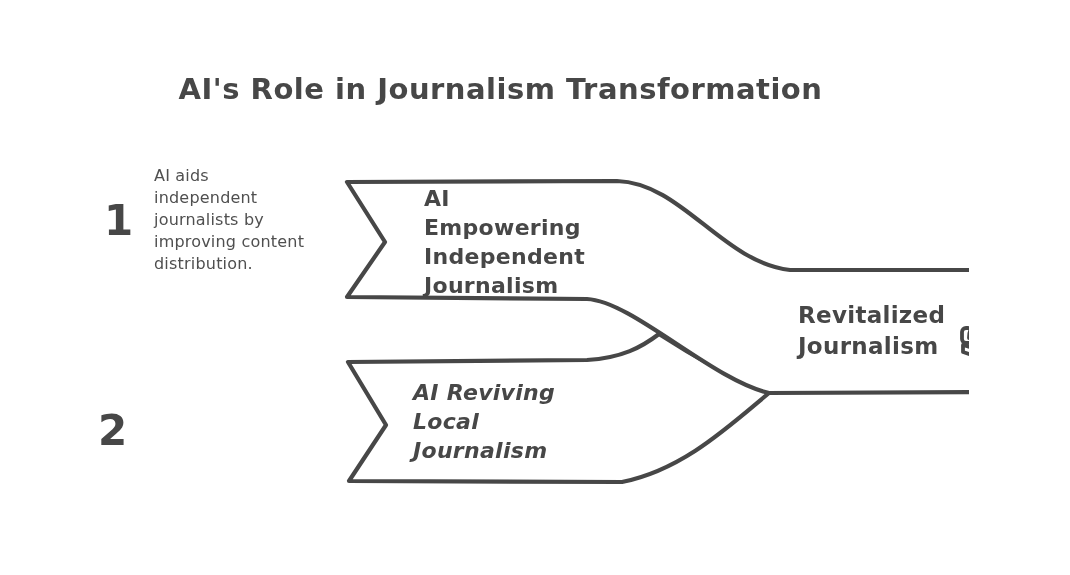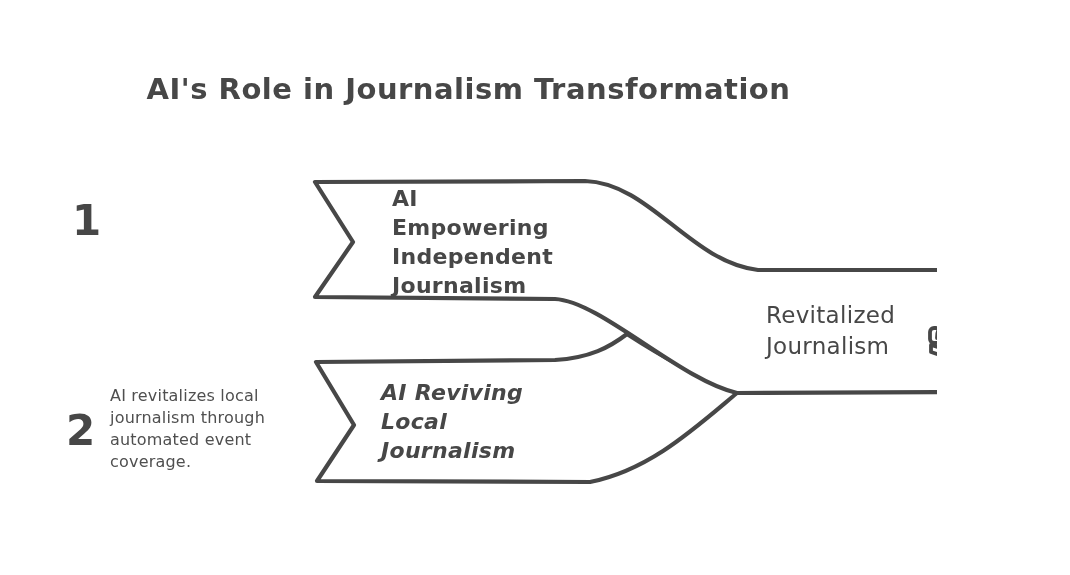--- a/index.html
+++ b/index.html
@@ -1,38 +1,39 @@
 <!DOCTYPE html>
 <html style="--ink: #474747; --background: #ffffff;"><head>
 <meta charset="utf-8">
 <style>
   html,body{margin:0;padding:0;background:#ffffff;}
   .stage{
     position:relative;width:937px;height:575px;overflow:hidden;
     background:var(--background,#ffffff);
     font-family:"DejaVu Sans","Liberation Sans",sans-serif;
     color:var(--ink,#474747);
+    margin-left:32px;
   }
   .title{
     position:absolute;top:72px;left:0;right:0;text-align:center;
     font-size:29px;font-weight:bold;letter-spacing:.5px;color:var(--ink,#474747);
   }
   .diagram-svg{position:absolute;left:0;top:0;}
   .shape{fill:#ffffff;stroke:var(--ink,#474747);stroke-width:4.2;stroke-linejoin:round;stroke-linecap:round;}
   .step-num{position:absolute;font-size:42px;font-weight:bold;line-height:1;color:var(--ink,#474747);}
   .step-desc{
     position:absolute;font-size:16px;line-height:22px;white-space:pre-line;
     color:#4f4f4f;letter-spacing:.2px;
   }
   .banner-label{
     position:absolute;font-size:22px;font-weight:bold;line-height:29px;
     white-space:pre-line;letter-spacing:.3px;color:var(--ink,#474747);
   }
   .output-label{
-    position:absolute;font-size:23px;font-weight:normal;line-height:31px;
+    position:absolute;font-size:23px;font-weight:bold;line-height:31px;
     white-space:pre-line;letter-spacing:.3px;color:var(--ink,#474747);
   }
   #num1{left:72px;top:200px;}
   #desc1{left:122px;top:165px;width:185px;}
   #num2{left:66px;top:410px;}
   #desc2{left:110px;top:385px;width:195px;}
   #blabel1{left:392px;top:184px;}
   #blabel2{left:381px;top:378px;font-style:italic;}
   #outlabel{left:766px;top:300px;}
   .output-icon{position:absolute;left:925px;top:295px;}
@@ -54,26 +55,27 @@
 
     <path class="shape" d="M315,182 L585,181
              C650,183 690,262 758,270
              L995,270 L1033,331 L995,392
              L737,393
              C680,380 600,301 555,299
              L315,297 L353,242 Z"></path>
   </svg>
 
   <div class="step-num" id="num1">1</div>
+  <div class="step-desc" id="desc1">AI aids
+independent
+journalists by
+improving content
+distribution.</div>
 
   <div class="step-num" id="num2">2</div>
-  <div class="step-desc" id="desc2">AI revitalizes local
-journalism through
-automated event
-coverage.</div>
 
   <div class="banner-label" id="blabel1">AI
 Empowering
 Independent
 Journalism</div>
   <div class="banner-label" id="blabel2">AI Reviving
 Local
 Journalism</div>
 
   <div class="output-label" id="outlabel">Revitalized

